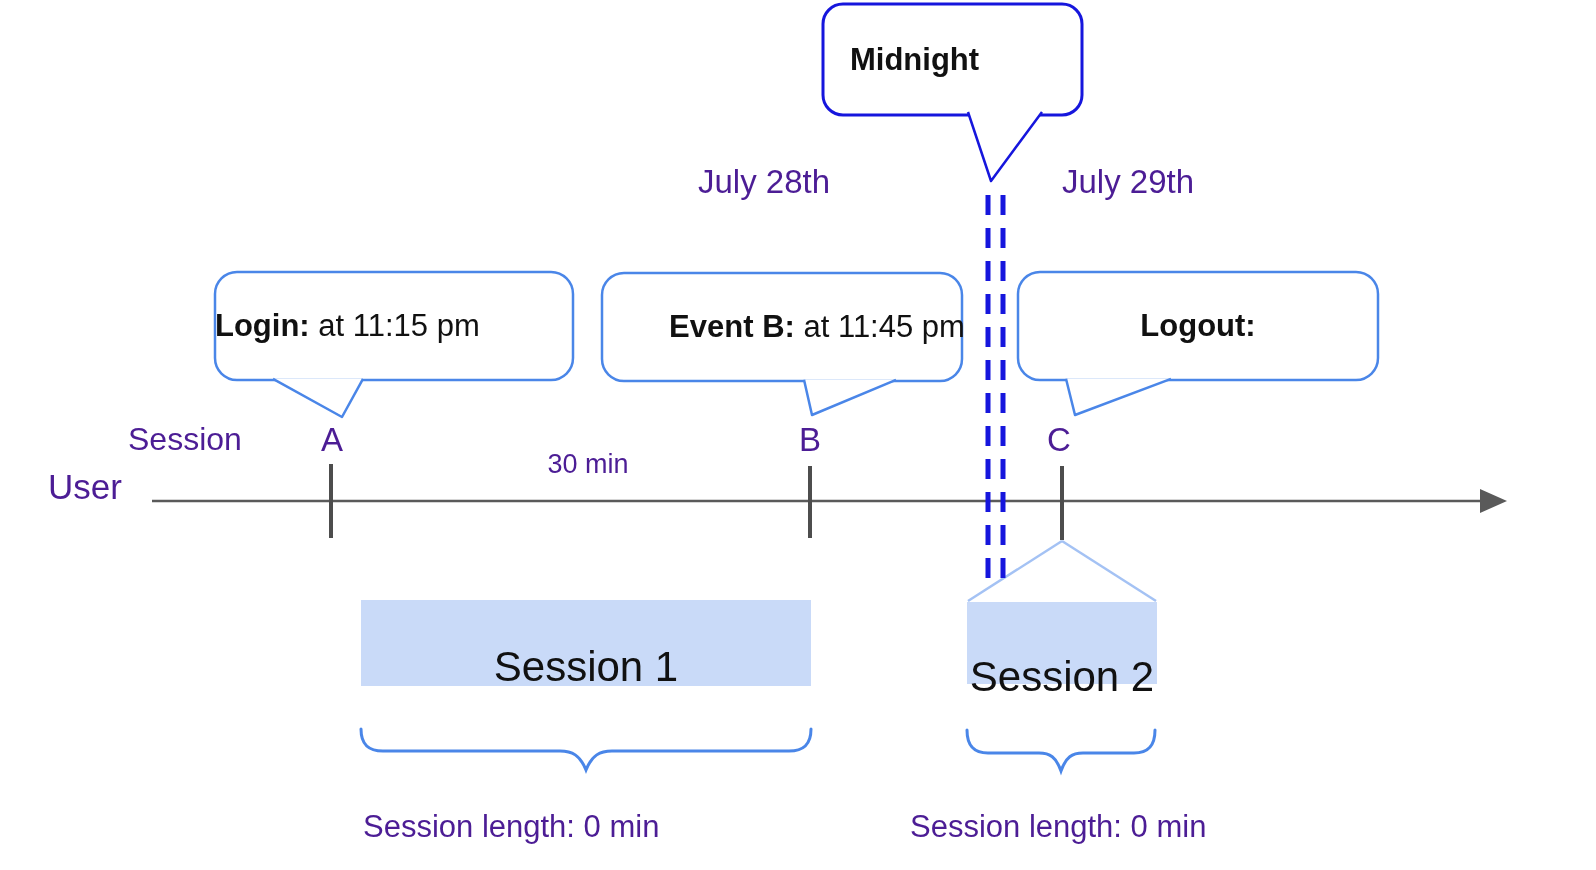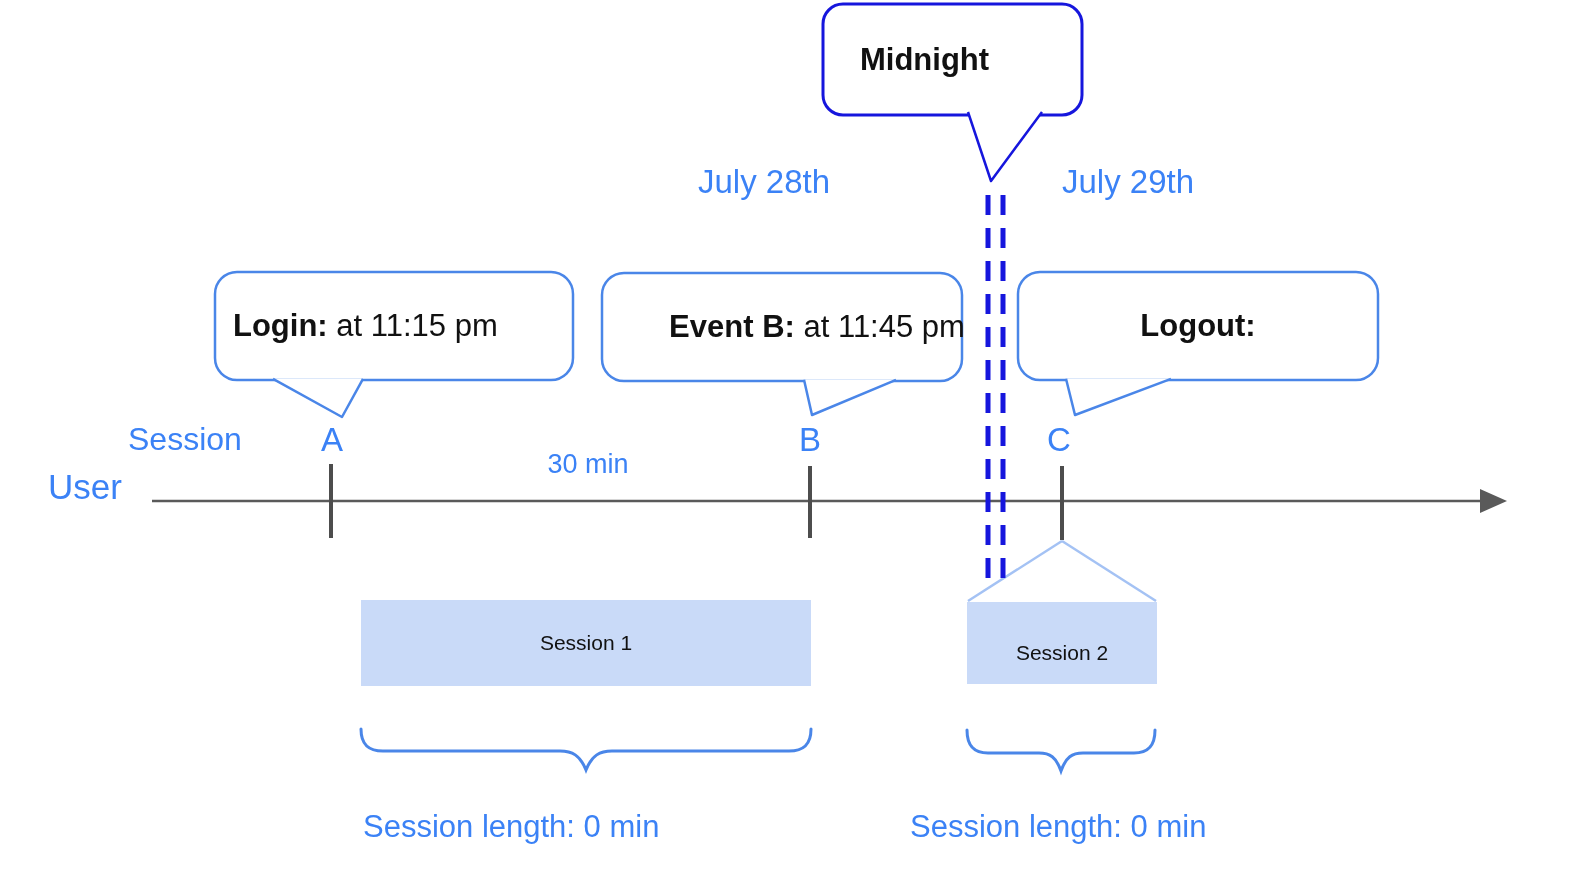--- a/index.html
+++ b/index.html
@@ -15,42 +15,43 @@
     background: #ffffff;
     overflow: hidden;
   }
   .stage svg {
     position: absolute;
     left: 0;
     top: 0;
   }
   .t {
     position: absolute;
-    color: #3b82f6;
+    color: #4c1d95;
     white-space: nowrap;
     line-height: 1.1;
   }
   .center-x { transform: translateX(-50%); }
   .bubble-text {
     position: absolute;
     display: flex;
     align-items: center;
     color: #111111;
     font-size: 31px;
     white-space: pre;
   }
   .bubble-text .b { font-weight: bold; }
   .justify-center { justify-content: center; }
   .box-label {
     position: absolute;
     display: flex;
     align-items: center;
     justify-content: center;
     color: #111111;
-    font-size: 21px;
+    font-size: 42px;
+    margin-top: 24px;
   }
 </style>
 </head>
 <body>
 
 <div class="stage">
 
   <svg width="1596" height="870" viewBox="0 0 1596 870">
 
     <rect x="361" y="600" width="450" height="86" fill="#c9daf8"></rect>
@@ -80,25 +81,25 @@
     <rect x="215" y="272" width="358" height="108" rx="22" fill="#ffffff" stroke="#4a86e8" stroke-width="2.5"></rect>
     <path d="M273,378.8 L342,417 L363,378.8" fill="#ffffff" stroke="#4a86e8" stroke-width="2.5" stroke-linejoin="round"></path>
 
     <rect x="602" y="273" width="360" height="108" rx="22" fill="#ffffff" stroke="#4a86e8" stroke-width="2.5"></rect>
     <path d="M804,379.8 L812,415 L896,379.8" fill="#ffffff" stroke="#4a86e8" stroke-width="2.5" stroke-linejoin="round"></path>
 
     <rect x="1018" y="272" width="360" height="108" rx="22" fill="#ffffff" stroke="#4a86e8" stroke-width="2.5"></rect>
     <path d="M1066,378.8 L1075,415 L1171,378.8" fill="#ffffff" stroke="#4a86e8" stroke-width="2.5" stroke-linejoin="round"></path>
   </svg>
 
-  <div class="bubble-text" style="left:823px; top:4px; width:259px; height:111px; padding-left:37px; box-sizing:border-box;">
+  <div class="bubble-text" style="left:823px; top:4px; width:259px; height:111px; padding-left:27px; box-sizing:border-box;">
     <span class="b">Midnight</span>
   </div>
 
-  <div class="bubble-text" style="left:215px; top:272px; width:358px; height:108px; padding-left:18px; box-sizing:border-box;">
+  <div class="bubble-text" style="left:215px; top:272px; width:358px; height:108px; box-sizing:border-box;">
     <span class="b">Login:</span><span> at 11:15 pm</span>
   </div>
 
   <div class="bubble-text justify-center" style="left:637px; top:273px; width:360px; height:108px;">
     <span class="b">Event B:</span><span> at 11:45 pm</span>
   </div>
 
   <div class="bubble-text justify-center" style="left:1018px; top:272px; width:360px; height:108px;flex-direction:column;">
     <span class="b">Logout:</span>
   </div>

